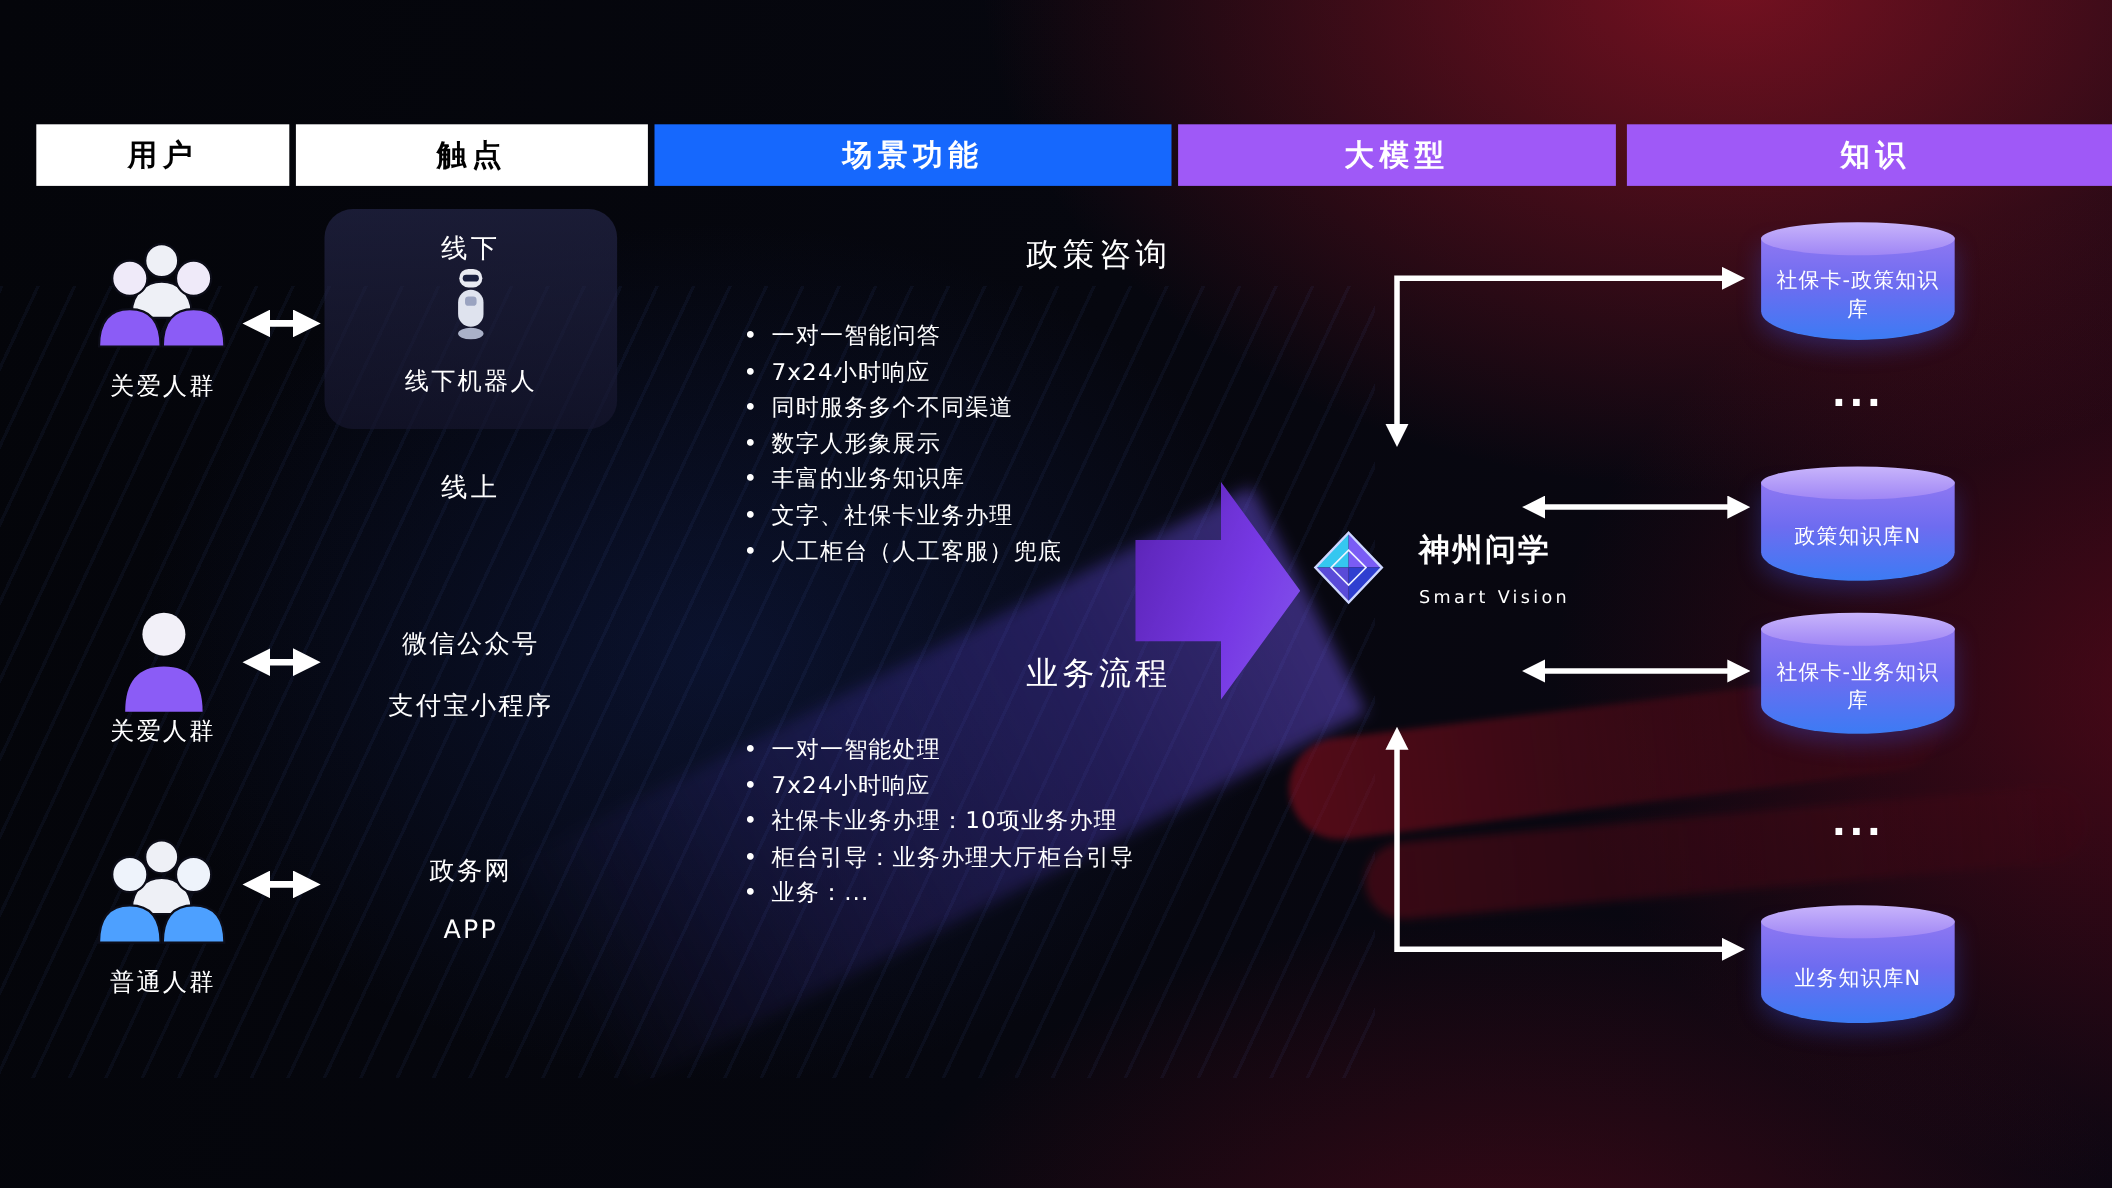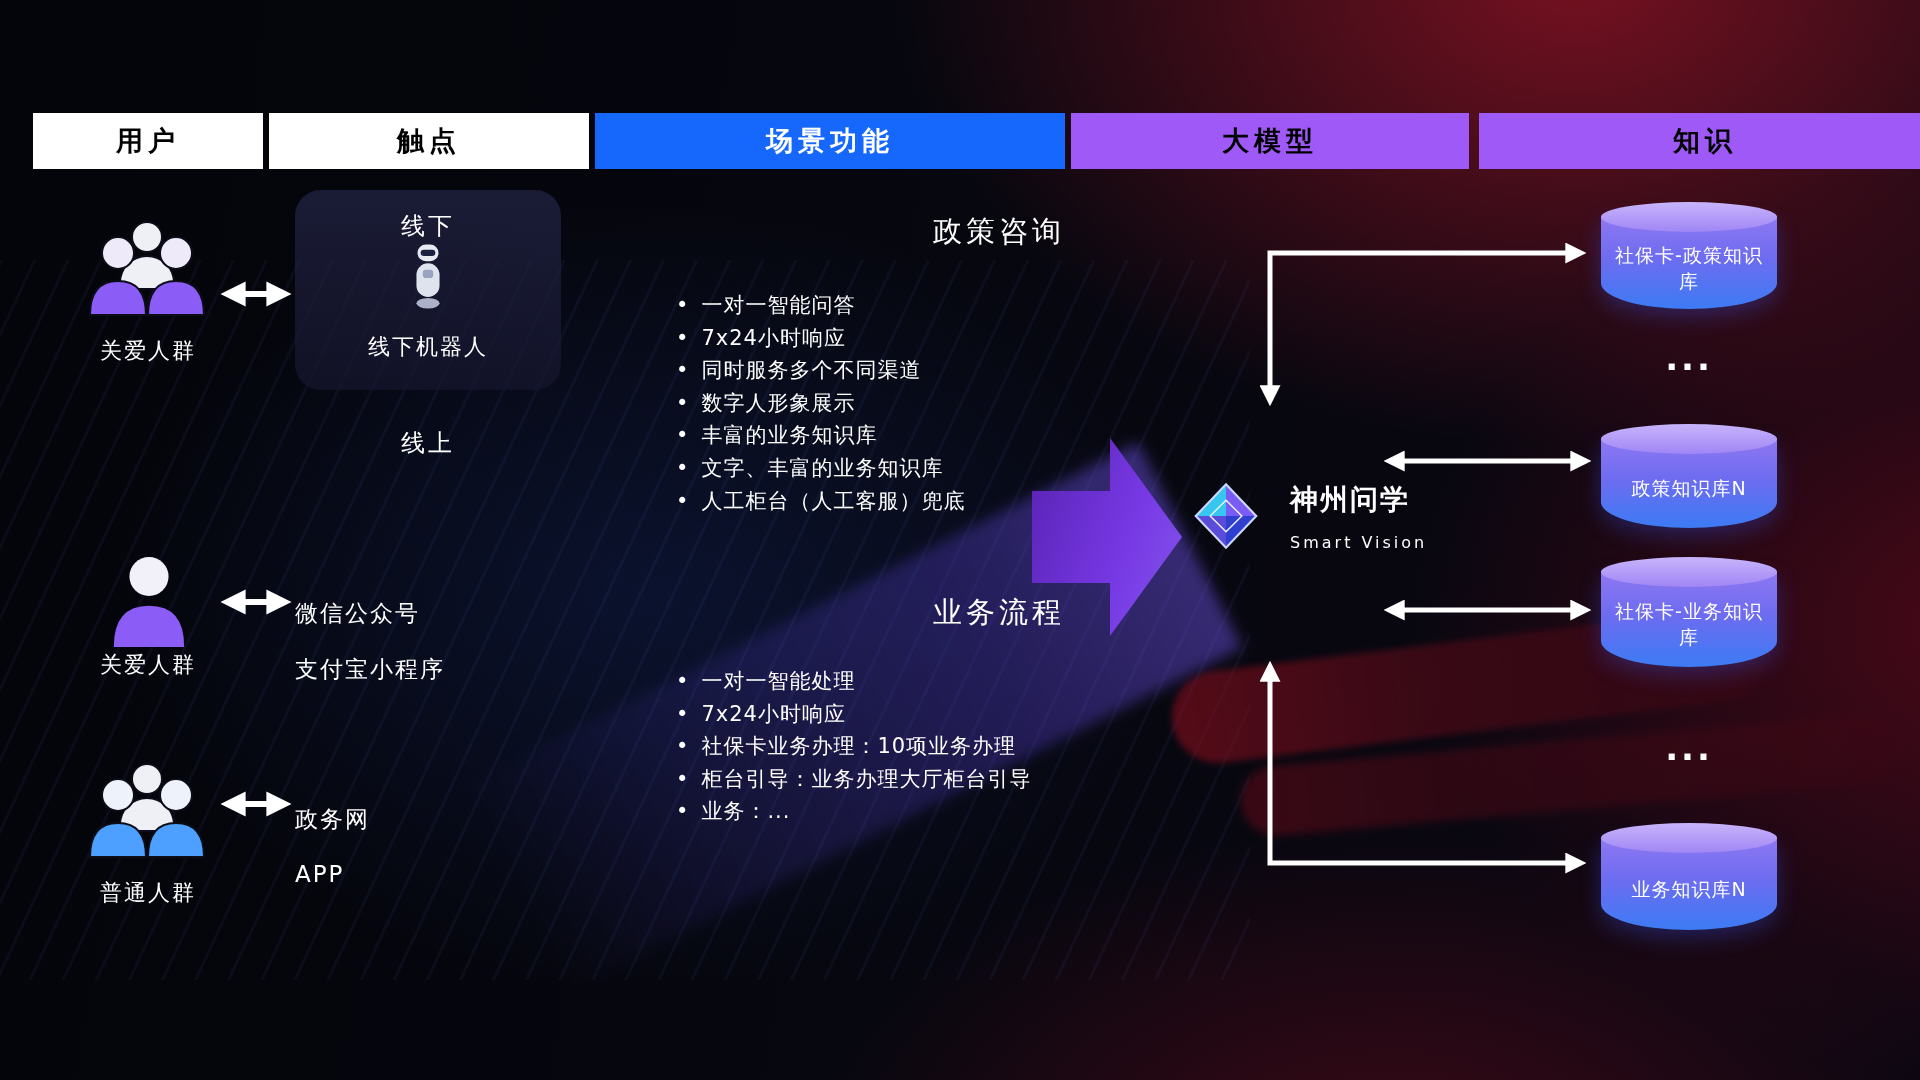--- a/index.html
+++ b/index.html
@@ -35,35 +35,35 @@
     transform:rotate(-5deg); background:linear-gradient(90deg, rgba(140,12,28,.38), rgba(80,5,12,.08));
     filter:blur(4px); pointer-events:none;
   }
 
   .hdr {
     position:absolute; top:113px; height:56px; display:flex; align-items:center; justify-content:center;
     font-size:27px; font-weight:bold; letter-spacing:5px;
   }
   .hdr-white { background:#ffffff; color:#000000; }
   .hdr-blue  { background:#1668fd; color:#ffffff; }
-  .hdr-purple{ background:#9f59f7; color:#000000;font-family:Liberation Serif, serif; }
+  .hdr-purple{ background:#9f59f7; color:#ffffff;font-family:Liberation Serif, serif; }
 
   .icon-wrap { position:absolute; }
   .ulabel { position:absolute; width:200px; text-align:center; font-size:22px; letter-spacing:2px; }
 
   .offline-card {
     position:absolute; left:295px; top:190px; width:266px; height:200px; border-radius:26px;
     background:linear-gradient(180deg, rgba(44,46,88,0.55), rgba(22,22,46,0.68));
   }
   .tc-title { position:absolute; top:20px; left:0; right:0; text-align:center; font-size:24px; letter-spacing:3px; }
   .tc-robot { position:absolute; top:52px; left:0; right:0; display:flex; justify-content:center; }
   .tc-sub   { position:absolute; top:142px; left:0; right:0; text-align:center; font-size:22px; letter-spacing:2px; }
 
   .online-title { position:absolute; left:295px; top:427px; width:266px; text-align:center; font-size:24px; letter-spacing:3px; }
-  .channel { position:absolute; left:295px; width:266px; font-size:23px; letter-spacing:2px;margin-top:28px; }
+  .channel { position:absolute; left:295px; width:266px; text-align:center; font-size:23px; letter-spacing:2px; }
 
   .scene-title { position:absolute; left:595px; width:470px; text-align:right; font-size:29px; letter-spacing:4px; }
   .scene-list  { position:absolute; left:676px; width:430px; margin:0; padding:0; list-style:none; }
   .scene-list li { font-size:21px; line-height:32.6px; letter-spacing:1px; white-space:nowrap; }
   .scene-list li::before { content:"•"; margin-right:12px; }
 
   .flow-arrow {
     position:absolute; left:1032px; top:422px; width:150px; height:230px;
     background:linear-gradient(110deg,#5b21b6,#7c3aed 60%,#8b5cf6);
     clip-path:polygon(0 30%,52% 30%,52% 7%,100% 50%,52% 93%,52% 70%,0 70%);
@@ -162,21 +162,21 @@
   <div class="channel" style="top:776px">政务网</div>
   <div class="channel" style="top:833px">APP</div>
 
   <div class="scene-title" style="top:212px">政策咨询</div>
   <ul class="scene-list" style="top:289px">
     <li>一对一智能问答</li>
     <li>7x24小时响应</li>
     <li>同时服务多个不同渠道</li>
     <li>数字人形象展示</li>
     <li>丰富的业务知识库</li>
-    <li>文字、丰富的业务知识库</li>
+    <li>文字、社保卡业务办理</li>
     <li>人工柜台（人工客服）兜底</li>
   </ul>
 
   <div class="scene-title" style="top:593px">业务流程</div>
   <ul class="scene-list" style="top:665px">
     <li>一对一智能处理</li>
     <li>7x24小时响应</li>
     <li>社保卡业务办理：10项业务办理</li>
     <li>柜台引导：业务办理大厅柜台引导</li>
     <li>业务：...</li>

